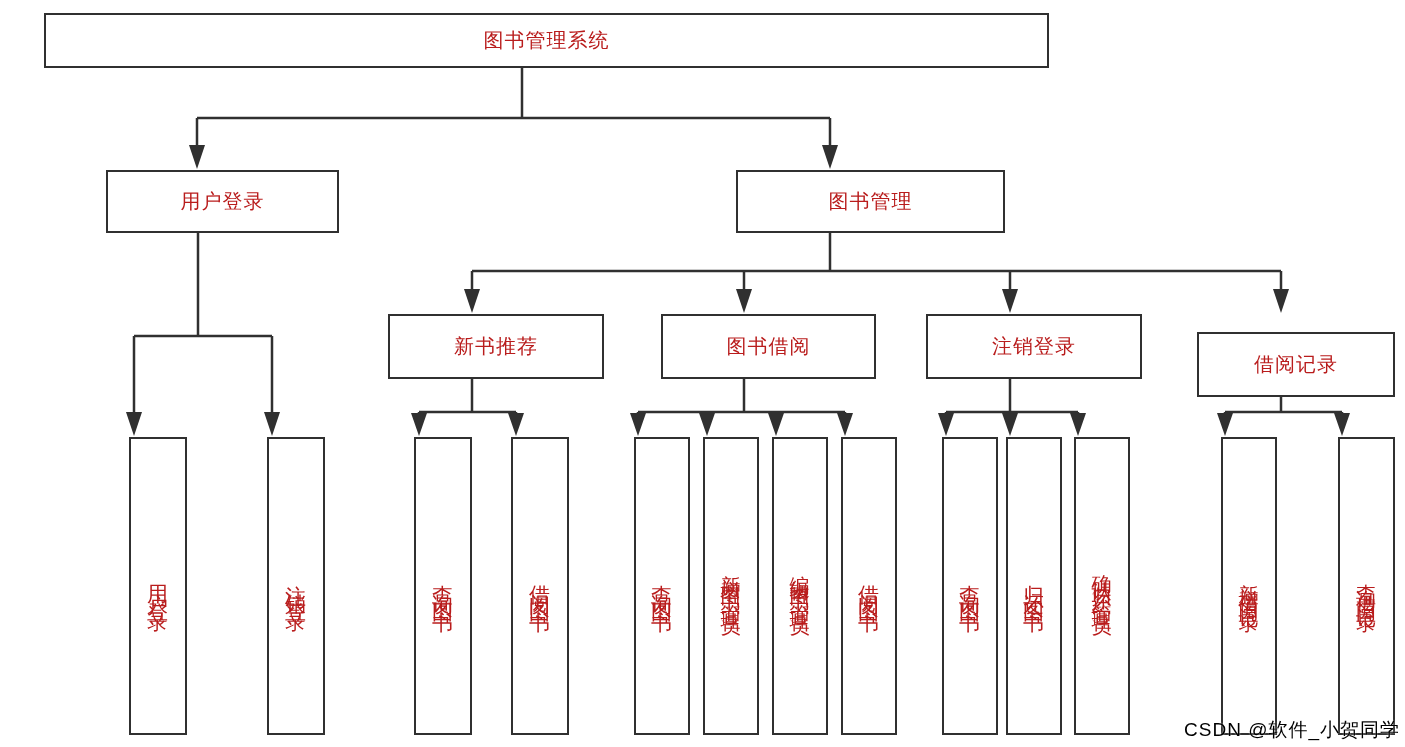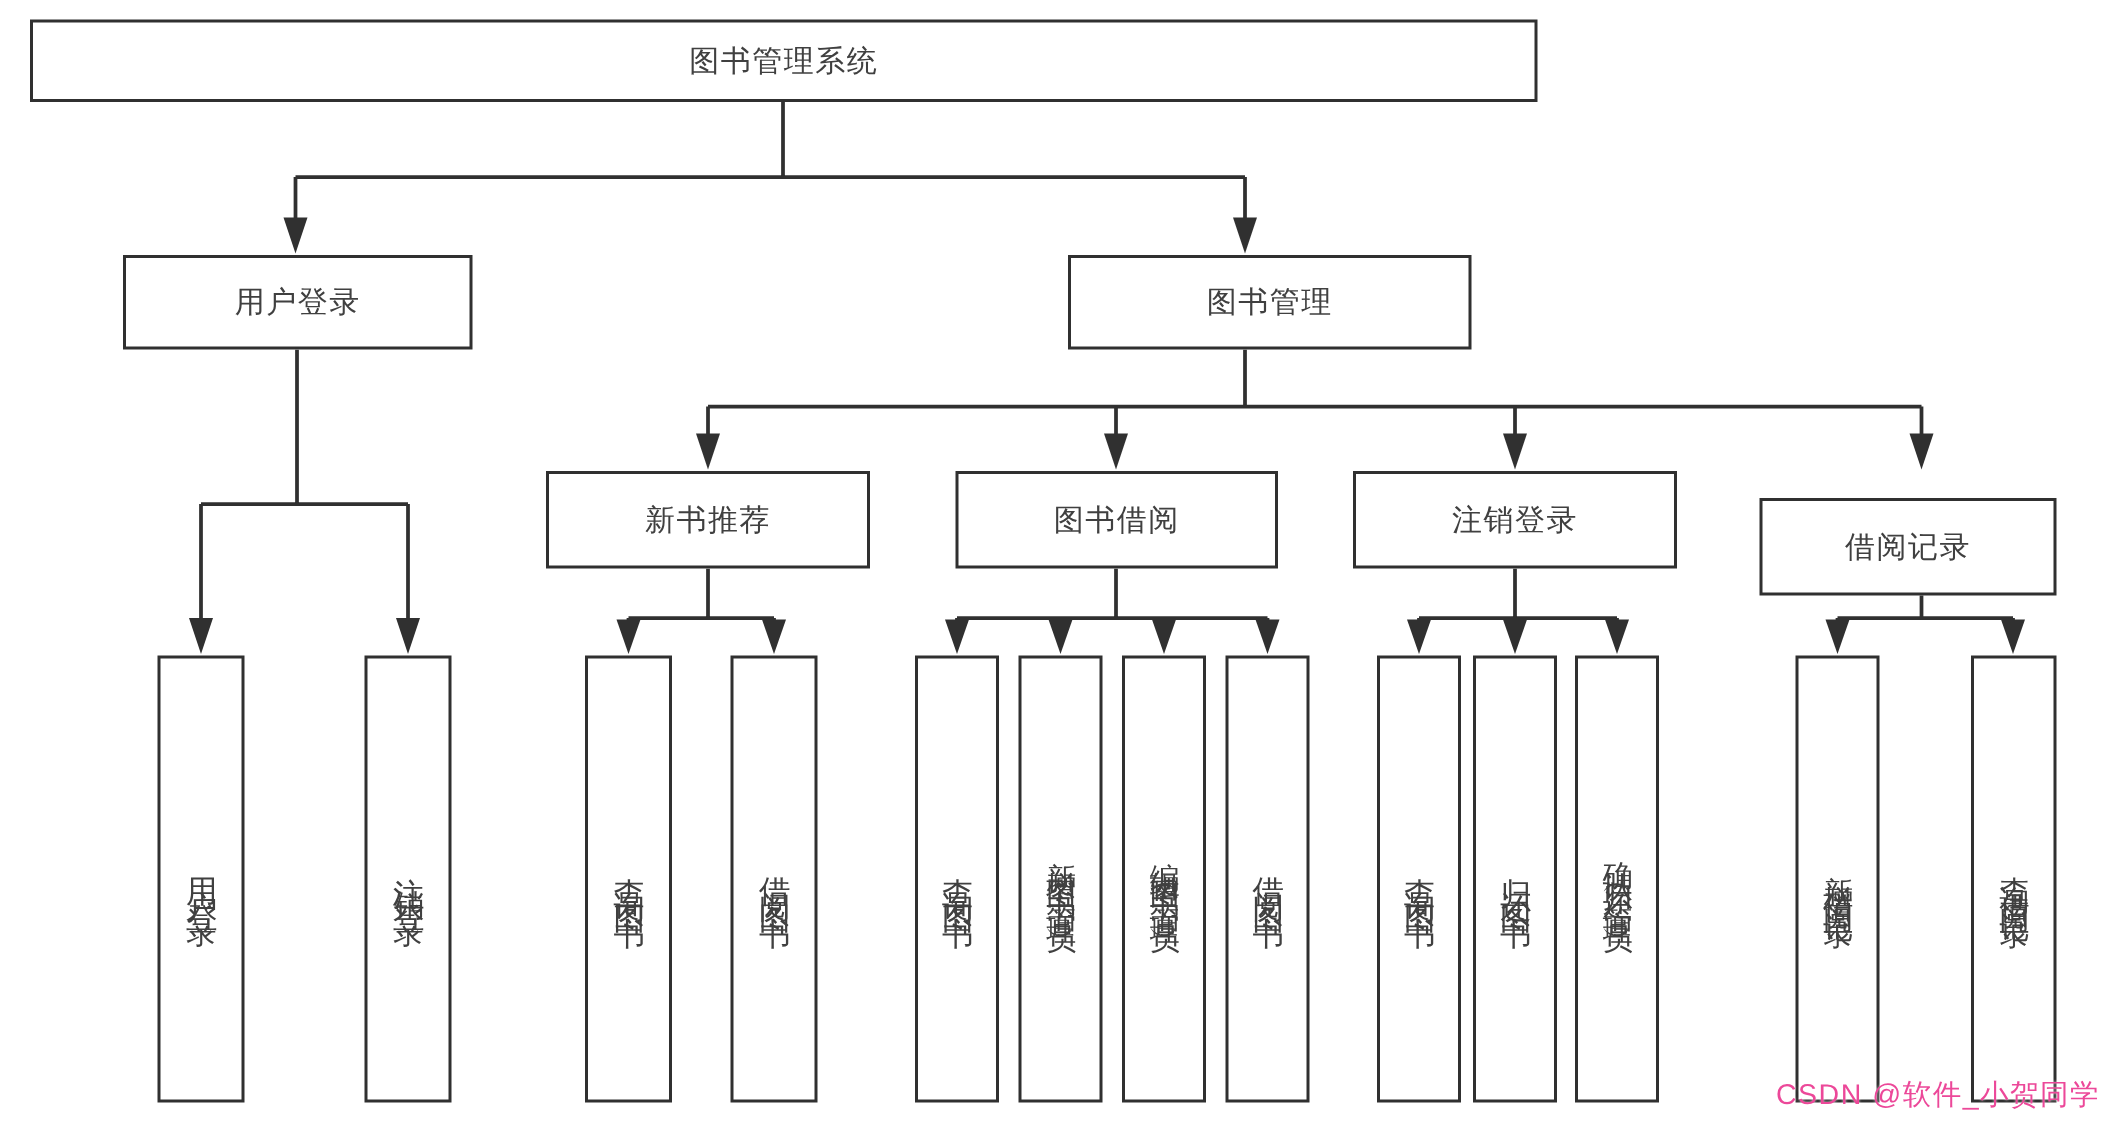--- a/index.html
+++ b/index.html
@@ -9,39 +9,40 @@
     background:#ffffff;
     font-family:"Liberation Sans","DejaVu Sans",sans-serif;
     overflow:hidden;
   }
   .connectors{position:absolute;left:0;top:0;width:1405px;height:747px;pointer-events:none;}
   .node{
     position:absolute;
     box-sizing:border-box;
     border:2.5px solid #303030;
     background:#ffffff;
-    color:#404040;
+    color:#b91c1c;
     display:flex;align-items:center;justify-content:center;
     text-align:center;
+    margin-left:24px;
   }
   .node.h{font-size:20px;letter-spacing:1px;}
   .node.v{
     writing-mode:vertical-rl;
     text-orientation:mixed;
     font-size:21px;
     letter-spacing:9px;
     line-height:1;
     border-width:2px;
   }
   .node.v.long{letter-spacing:6px;font-size:20px;}
   .watermark{
     position:absolute;
     right:5px;bottom:4px;
     font-size:19px;
-    color:#ec4899;
+    color:#000000;
     letter-spacing:1px;
     text-shadow:0 0 2px rgba(255,255,255,.8);
     white-space:nowrap;
   }
 </style>
 </head>
 <body>
 
 <div class="diagram">
 

